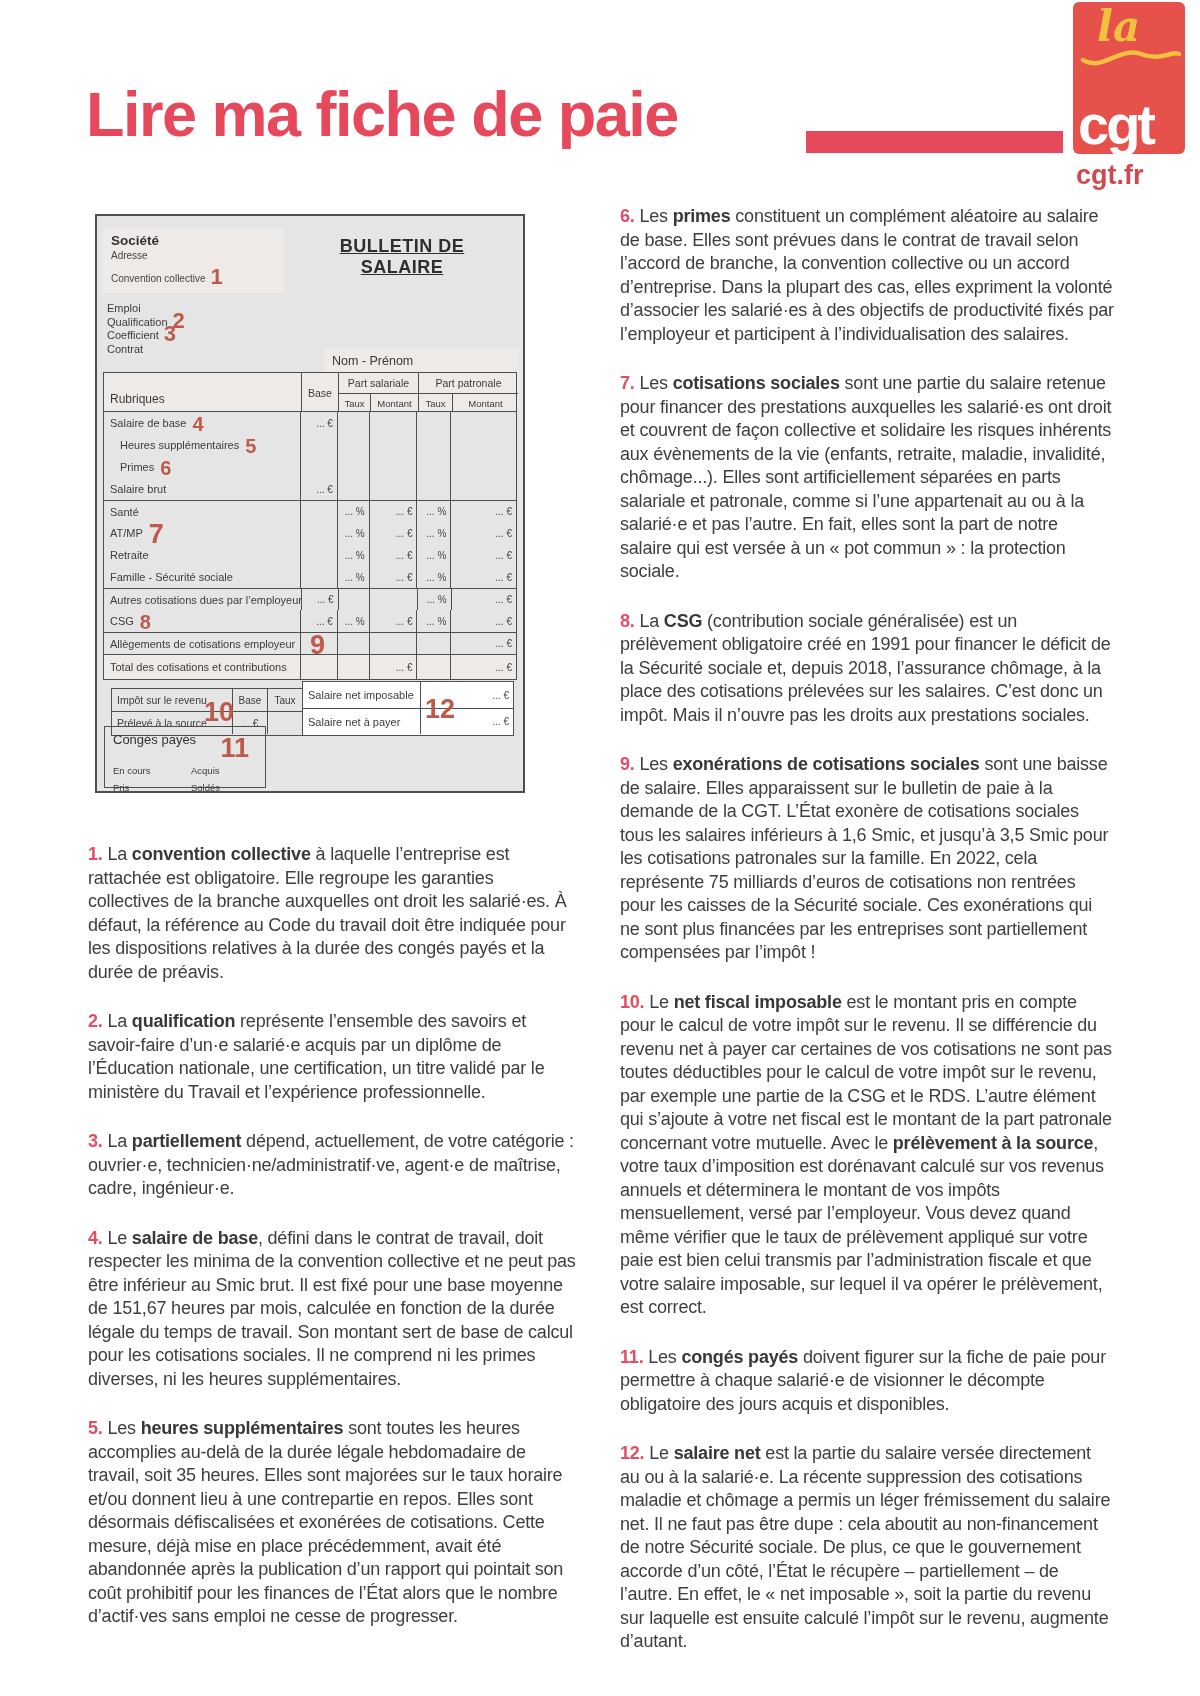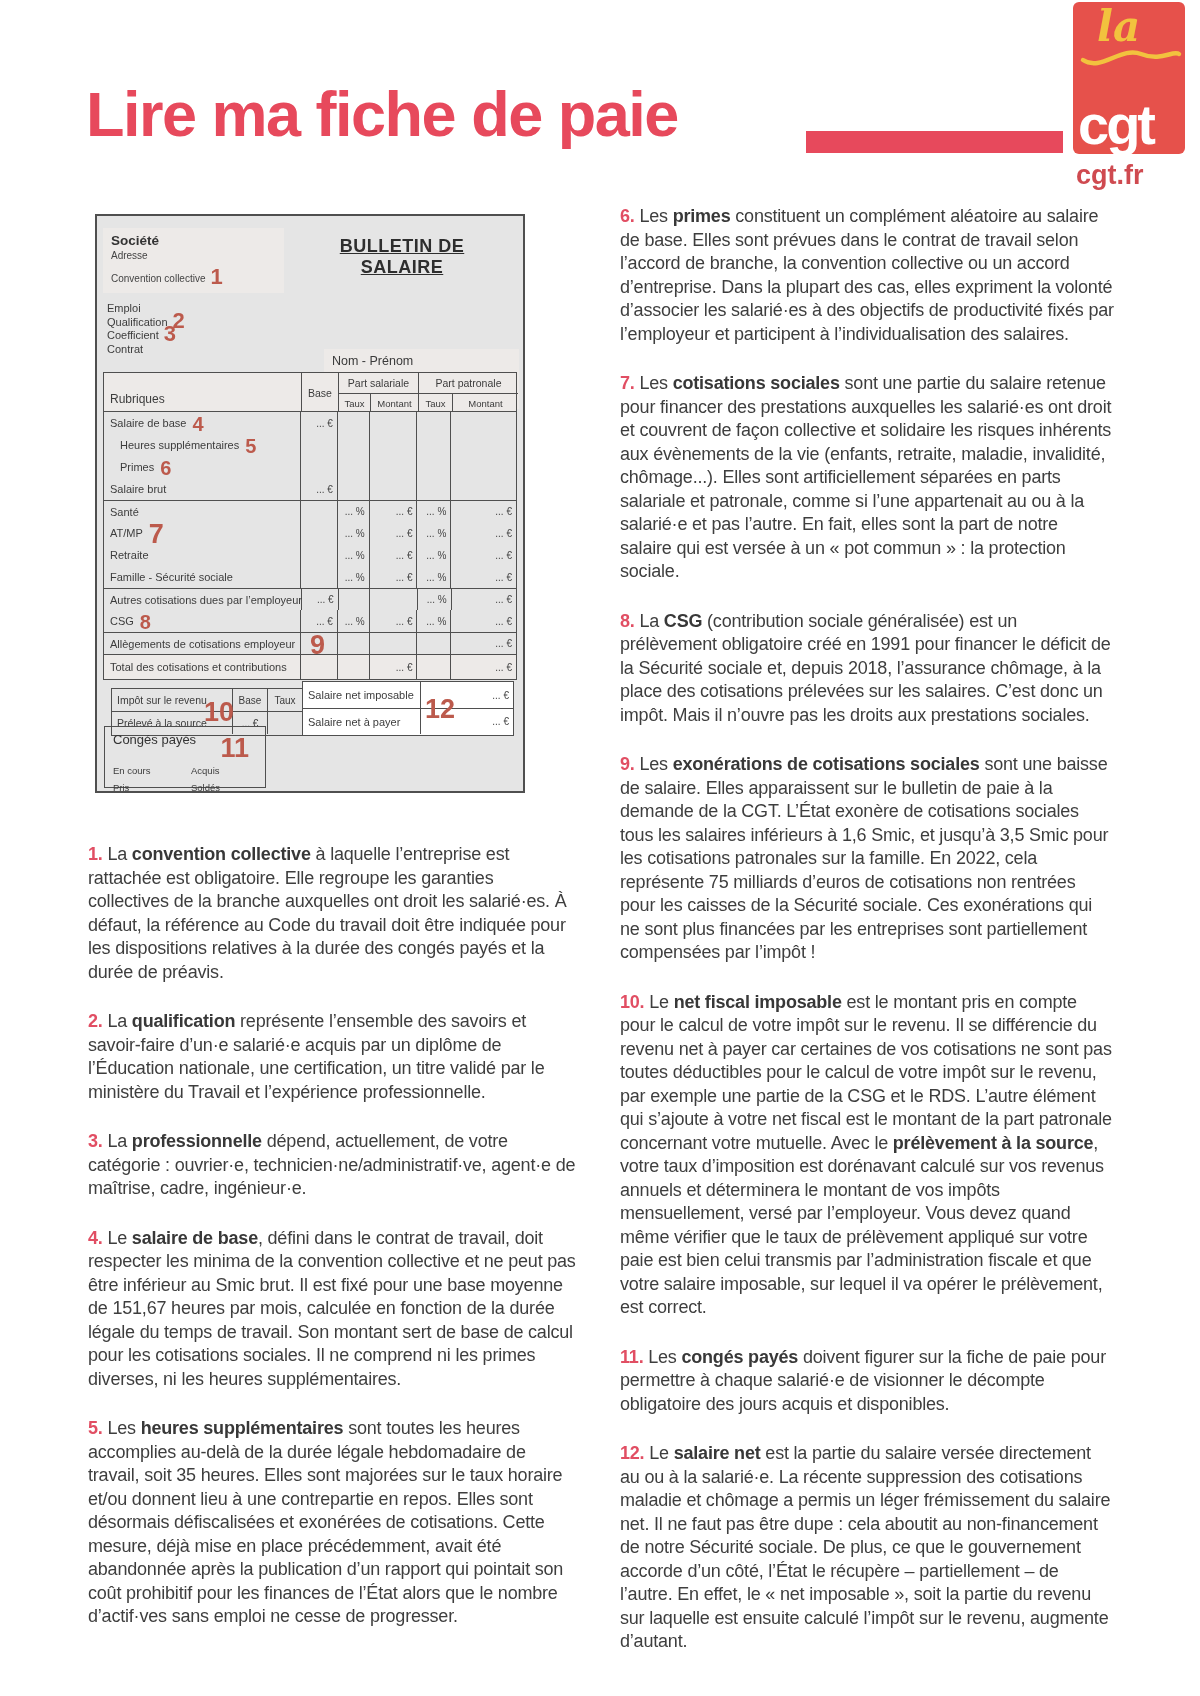--- a/index.html
+++ b/index.html
@@ -307,21 +307,21 @@
         <div class="lvcell">Acquis</div>
         <div class="lvcell">Pris</div>
         <div class="lvcell">Soldés</div>
       </div>
   </div>
 </div>
 
 <div class="text-col col-left">
     <div class="para"><span class="pnum">1.</span><span> La </span><b>convention collective</b><span> à laquelle l’entreprise est rattachée est obligatoire. Elle regroupe les garanties collectives de la branche auxquelles ont droit les salarié·es. À défaut, la référence au Code du travail doit être indiquée pour les dispositions relatives à la durée des congés payés et la durée de préavis.</span></div>
     <div class="para"><span class="pnum">2.</span><span> La </span><b>qualification</b><span> représente l’ensemble des savoirs et savoir-faire d’un·e salarié·e acquis par un diplôme de l’Éducation nationale, une certification, un titre validé par le ministère du Travail et l’expérience professionnelle.</span></div>
-    <div class="para"><span class="pnum">3.</span><span> La </span><b>professionnelle</b><span> dépend, actuellement, de votre catégorie : ouvrier·e, technicien·ne/administratif·ve, agent·e de maîtrise, cadre, ingénieur·e.</span></div>
+    <div class="para"><span class="pnum">3.</span><span> La </span><b>partiellement</b><span> dépend, actuellement, de votre catégorie : ouvrier·e, technicien·ne/administratif·ve, agent·e de maîtrise, cadre, ingénieur·e.</span></div>
     <div class="para"><span class="pnum">4.</span><span> Le </span><b>salaire de base</b><span>, défini dans le contrat de travail, doit respecter les minima de la convention collective et ne peut pas être inférieur au Smic brut. Il est fixé pour une base moyenne de 151,67 heures par mois, calculée en fonction de la durée légale du temps de travail. Son montant sert de base de calcul pour les cotisations sociales. Il ne comprend ni les primes diverses, ni les heures supplémentaires.</span></div>
     <div class="para"><span class="pnum">5.</span><span> Les </span><b>heures supplémentaires</b><span> sont toutes les heures accomplies au-delà de la durée légale hebdomadaire de travail, soit 35 heures. Elles sont majorées sur le taux horaire et/ou donnent lieu à une contrepartie en repos. Elles sont désormais défiscalisées et exonérées de cotisations. Cette mesure, déjà mise en place précédemment, avait été abandonnée après la publication d’un rapport qui pointait son coût prohibitif pour les finances de l’État alors que le nombre d’actif·ves sans emploi ne cesse de progresser.</span></div>
   </div>
 <div class="text-col col-right">
     <div class="para"><span class="pnum">6.</span><span> Les </span><b>primes</b><span> constituent un complément aléatoire au salaire de base. Elles sont prévues dans le contrat de travail selon l’accord de branche, la convention collective ou un accord d’entreprise. Dans la plupart des cas, elles expriment la volonté d’associer les salarié·es à des objectifs de productivité fixés par l’employeur et participent à l’individualisation des salaires.</span></div>
     <div class="para"><span class="pnum">7.</span><span> Les </span><b>cotisations sociales</b><span> sont une partie du salaire retenue pour financer des prestations auxquelles les salarié·es ont droit et couvrent de façon collective et solidaire les risques inhérents aux évènements de la vie (enfants, retraite, maladie, invalidité, chômage...). Elles sont artificiellement séparées en parts salariale et patronale, comme si l’une appartenait au ou à la salarié·e et pas l’autre. En fait, elles sont la part de notre salaire qui est versée à un « pot commun » : la protection sociale.</span></div>
     <div class="para"><span class="pnum">8.</span><span> La </span><b>CSG</b><span> (contribution sociale généralisée) est un prélèvement obligatoire créé en 1991 pour financer le déficit de la Sécurité sociale et, depuis 2018, l’assurance chômage, à la place des cotisations prélevées sur les salaires. C’est donc un impôt. Mais il n’ouvre pas les droits aux prestations sociales.</span></div>
     <div class="para"><span class="pnum">9.</span><span> Les </span><b>exonérations de cotisations sociales</b><span> sont une baisse de salaire. Elles apparaissent sur le bulletin de paie à la demande de la CGT. L’État exonère de cotisations sociales tous les salaires inférieurs à 1,6 Smic, et jusqu’à 3,5 Smic pour les cotisations patronales sur la famille. En 2022, cela représente 75 milliards d’euros de cotisations non rentrées pour les caisses de la Sécurité sociale. Ces exonérations qui ne sont plus financées par les entreprises sont partiellement compensées par l’impôt !</span></div>
     <div class="para"><span class="pnum">10.</span><span> Le </span><b>net fiscal imposable</b><span> est le montant pris en compte pour le calcul de votre impôt sur le revenu. Il se différencie du revenu net à payer car certaines de vos cotisations ne sont pas toutes déductibles pour le calcul de votre impôt sur le revenu, par exemple une partie de la CSG et le RDS. L’autre élément qui s’ajoute à votre net fiscal est le montant de la part patronale concernant votre mutuelle. Avec le </span><b>prélèvement à la source</b><span>, votre taux d’imposition est dorénavant calculé sur vos revenus annuels et déterminera le montant de vos impôts mensuellement, versé par l’employeur. Vous devez quand même vérifier que le taux de prélèvement appliqué sur votre paie est bien celui transmis par l’administration fiscale et que votre salaire imposable, sur lequel il va opérer le prélèvement, est correct.</span></div>
     <div class="para"><span class="pnum">11.</span><span> Les </span><b>congés payés</b><span> doivent figurer sur la fiche de paie pour permettre à chaque salarié·e de visionner le décompte obligatoire des jours acquis et disponibles.</span></div>

